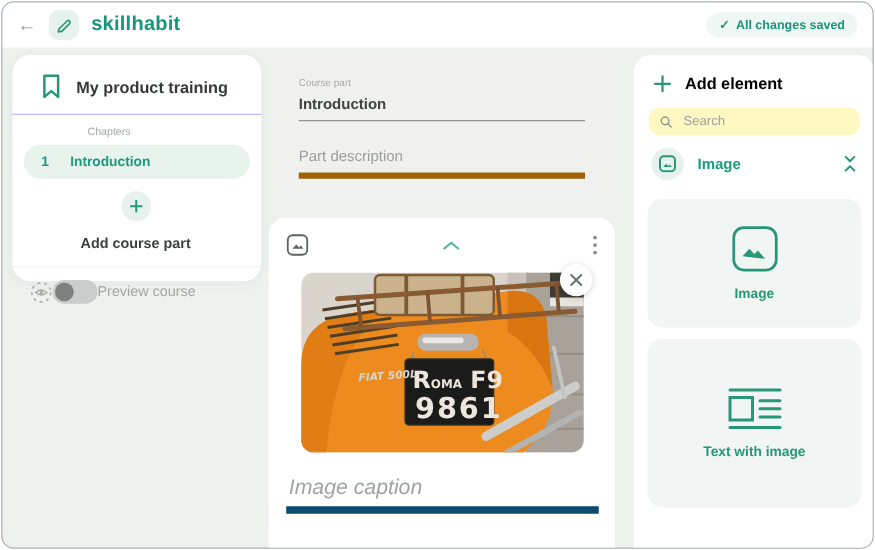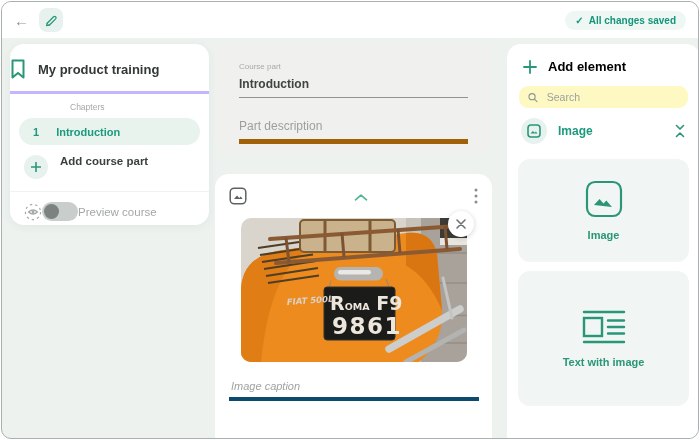--- a/index.html
+++ b/index.html
@@ -23,30 +23,30 @@
   .spacer { flex:1; }
   .saved-chip {
     display:flex; align-items:center; gap:5px; background:#eef7f3; border-radius:10px;
     padding:4px 10px; color:#15957a; font-size:10px; font-weight:bold;
   }
   
   .left-card {
     position:absolute; left:8px; top:42px; width:199px; height:181px; background:#fff;
     border-radius:14px; box-shadow:0 2px 10px rgba(40,60,55,.06);
   }
-  .lc-header { display:flex; align-items:center; gap:12px; padding:15px 14px 12px 0; border-bottom:3px solid #c4b5fd; }
+  .lc-header { display:flex; align-items:center; gap:12px; padding:15px 14px 12px 23px; border-bottom:1px solid #c4b5fd; }
   .lc-title { font-size:13px; font-weight:bold; color:#333938; }
   .chapters-label { font-size:8.5px; color:#a4aaa8; padding:8px 16px 6px 20px;margin-left:40px; }
   .chapter-row {
     margin:0 9px; height:27px; border-radius:14px; background:#e8f3ee;
     display:flex; align-items:center; gap:17px; padding:0 14px; cursor:pointer;
   }
   .chapter-num { color:#1c9a7e; font-size:11px; font-weight:bold; }
   .chapter-name { color:#1c9a7e; font-size:11px; font-weight:bold; }
-  .add-part-row { display:flex; gap:12px; padding:10px 16px 12px 14px; cursor:pointer; border-bottom:1px solid #f0f2f1; }
+  .add-part-row { display:flex; align-items:center; gap:12px; padding:10px 16px 12px 14px; cursor:pointer; border-bottom:1px solid #f0f2f1;flex-direction:column; }
   .plus-circle {
     width:24px; height:24px; border-radius:50%; background:#e7f2ee;
     display:flex; align-items:center; justify-content:center;
   }
   .add-part-label { font-size:11.5px; font-weight:bold; color:#3b403f; }
   .preview-row { display:flex; align-items:center; gap:0; padding:10px 14px; }
   .toggle { position:relative; width:36px; height:19px; border-radius:10px; background:#c9cdcb; cursor:pointer; flex:0 0 auto; }
   .toggle .knob { position:absolute; left:2px; top:2px; width:15px; height:15px; border-radius:50%; background:#7b827f; }
   .preview-label { font-size:11.5px; color:#a2a8a6; }
   
@@ -70,22 +70,22 @@
   .ic-header .mid { flex:1; text-align:center; }
   .photo-wrap { position:relative; width:226px; margin:12px auto 11px auto; }
   .photo { width:226px; height:144px; border-radius:10px; overflow:hidden; display:block; }
   .close-btn {
     position:absolute; top:-7px; right:-7px; width:26px; height:26px; border-radius:50%;
     background:#fff; box-shadow:0 1px 5px rgba(0,0,0,.18);
     display:flex; align-items:center; justify-content:center; cursor:pointer;
   }
   .caption-input {
     width:250px; margin:18px auto 0 auto; display:block;
-    border:none; border-bottom:4px solid #0c4a6e; background:transparent; outline:none;
-    font-family:"Liberation Sans",sans-serif; font-size:11px; color:#555; padding:0 2px 5px 2px;
+    border:none; border-bottom:6px solid #0c4a6e; background:transparent; outline:none;
+    font-family:"Liberation Sans",sans-serif; font-size:17px; color:#555; padding:0 2px 5px 2px;
   }
   .caption-input::placeholder { font-style:italic; color:#9ea4a2; }
   
   .right-panel {
     position:absolute; left:505px; top:42px; width:193px; height:420px;
     background:#fff; border-radius:14px; padding:13px 11px;
   }
   .rp-header { display:flex; align-items:center; gap:11px; padding:2px 5px 12px 5px; }
   .rp-title { font-size:13px; font-weight:bold; color:#000000; }
   .search-pill {
@@ -119,20 +119,21 @@
 <div class="frame">
 
   <div class="topbar">
     <span class="back-arrow">←</span>
     <span class="pencil-chip">
       <svg width="13" height="13" viewBox="0 0 13 13">
         <path d="M2.2 10.8 l6.4-6.4 a1.45 1.45 0 0 1 2.05 2.05 L4.25 12.85" transform="translate(0,-1.6)" fill="none" stroke="#2a9678" stroke-width="1.3" stroke-linecap="round" stroke-linejoin="round"></path>
         <path d="M2.2 9.2 L1.6 11.6 4 11" fill="none" stroke="#2a9678" stroke-width="1.3" stroke-linecap="round" stroke-linejoin="round"></path>
       </svg>
     </span>
+    <span class="brand">skillhabit</span>
     <span class="spacer"></span>
     <span class="saved-chip">
       <span>✓</span>
       <span>All changes saved</span>
     </span>
   </div>
 
   <div class="left-card">
     <div class="lc-header">
       <svg width="16" height="20" viewBox="0 0 16 20">

